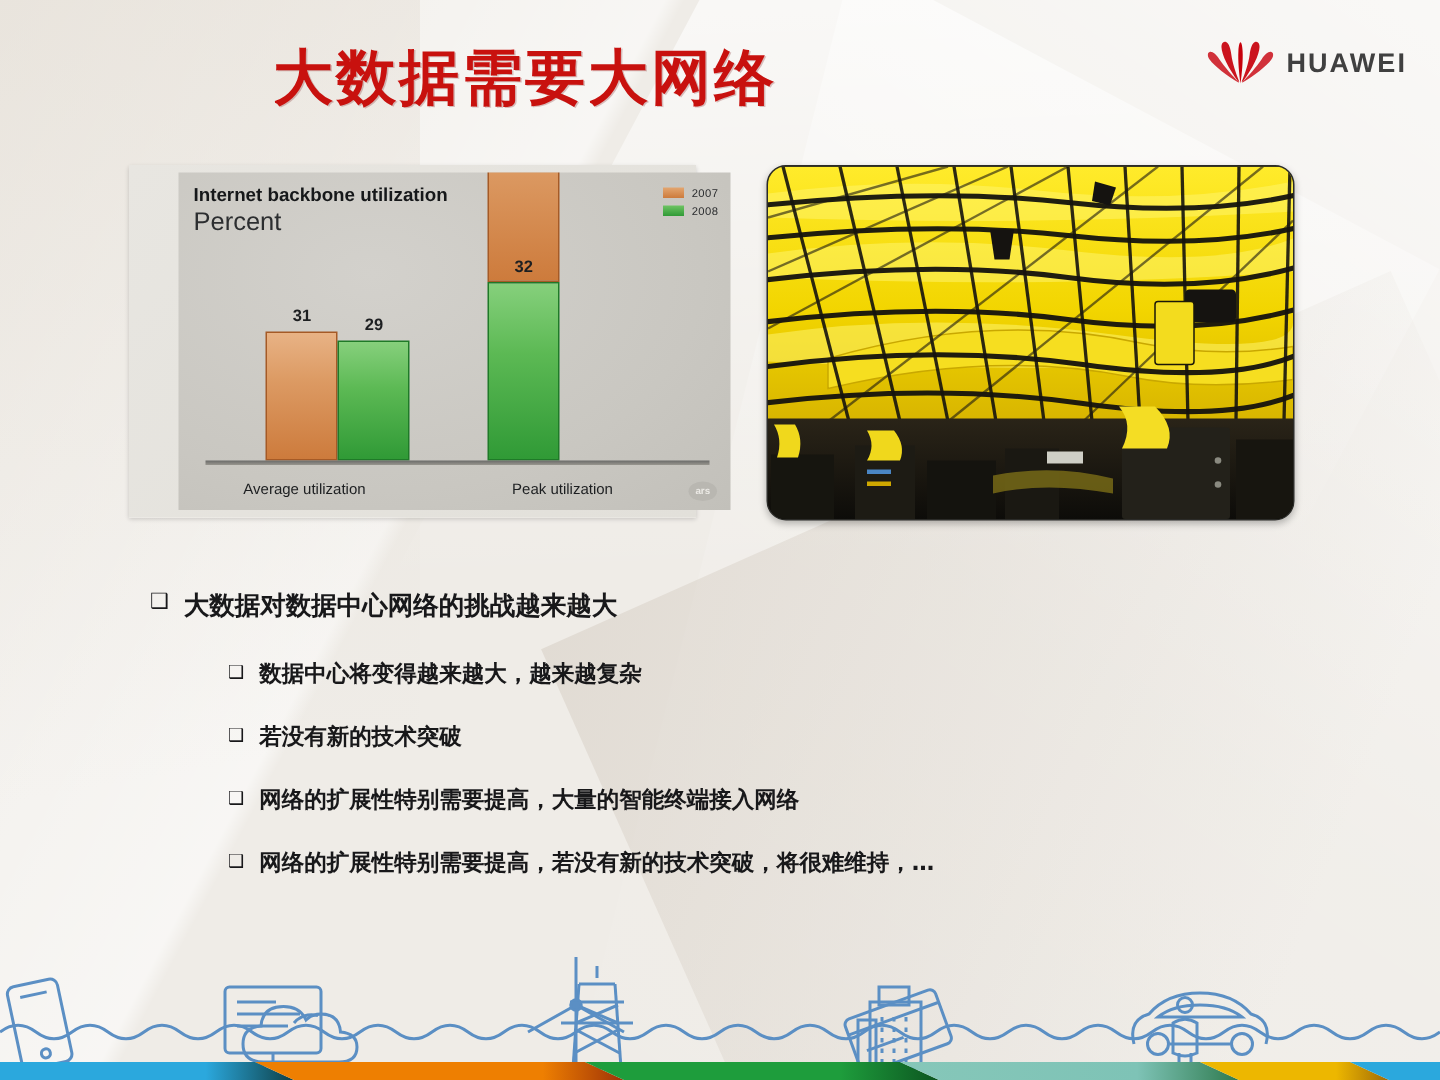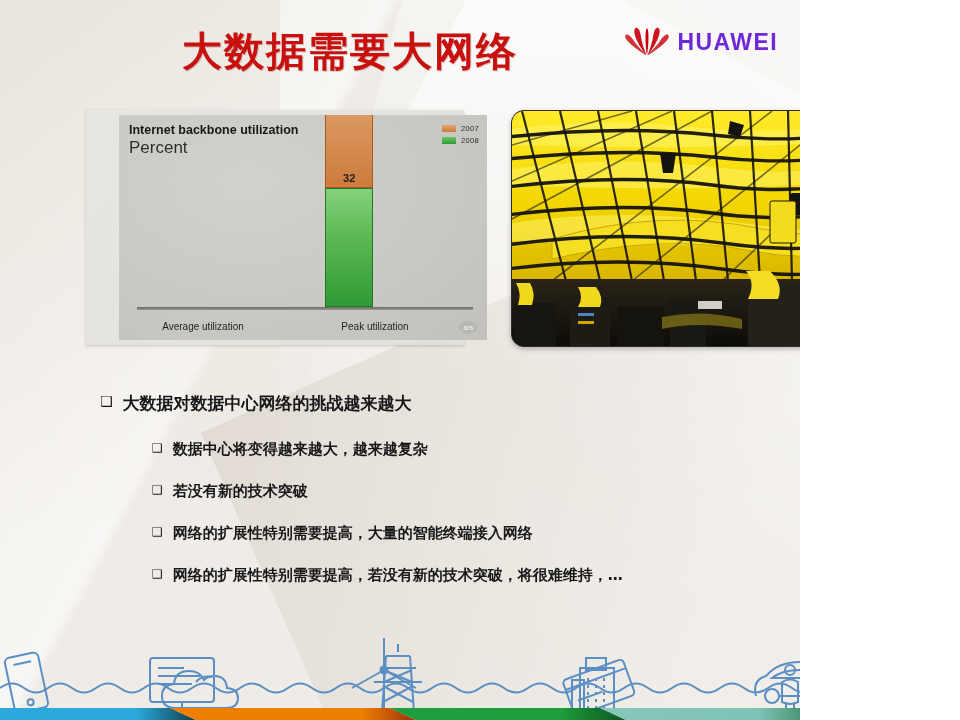--- a/index.html
+++ b/index.html
@@ -4,24 +4,23 @@
 <style>
   html, body {
     margin: 0; padding: 0;
     width: 960px; height: 720px;
     overflow: hidden;
     font-family: "Liberation Sans", "DejaVu Sans", sans-serif;
   }
 
   #slide {
     position: relative;
-    width: 772px; height: 720px;
+    width: 960px; height: 720px;
     background: #efece7;
     overflow: hidden;
-    padding-left: 28px;
   }
 
   
   .bg-facet { position: absolute; pointer-events: none; }
   .facet-a {
     top: 0; left: 0; width: 100%; height: 100%;
     background:
       linear-gradient(118deg, rgba(255,255,255,0.0) 0%, rgba(255,255,255,0.55) 33%, rgba(255,255,255,0.0) 34%, rgba(255,255,255,0.0) 100%);
   }
   .facet-b {
@@ -57,22 +56,22 @@
     font-family: "DejaVu Sans", "Liberation Sans", sans-serif;
   }
 
   
   #huawei-logo {
     position: absolute;
     right: 22px; top: 27px;
     display: flex; align-items: center; gap: 9px;
   }
   #huawei-logo .wordmark {
-    font-size: 23px; font-weight: bold; letter-spacing: 1.4px;
-    color: #6d28d9;
+    font-size: 18px; font-weight: bold; letter-spacing: 1.4px;
+    color: #404040;
     font-family: "Liberation Sans", sans-serif;
     text-align: right;
   }
 
   
   #chart-panel {
     position: absolute;
     left: 86px; top: 110px;
     width: 378px; height: 235px;
     background: linear-gradient(135deg,#e8e6e1 0%, #e2e0da 100%);
@@ -232,20 +231,30 @@
           <span class="legend-label">2007</span>
         </div>
         <div class="legend-row">
           <span class="legend-swatch" style="background:linear-gradient(180deg,#6ec463,#309a36)"></span>
           <span class="legend-label">2008</span>
         </div>
       </div>
 
       <div id="plot">
 
+        <div class="group" id="group-0">
+          <div class="bar-wrap">
+            <span class="bar-value">31</span>
+            <div class="bar s2007" style="height:86px"></div>
+          </div>
+          <div class="bar-wrap">
+            <span class="bar-value">29</span>
+            <div class="bar s2008" style="height:80px"></div>
+          </div>
+        </div>
 
         <div class="group" id="group-1">
           <div class="bar-wrap">
             <span class="bar-value">44</span>
             <div class="bar s2007" style="height:123px"></div>
           </div>
           <div class="bar-wrap">
             <span class="bar-value">32</span>
             <div class="bar s2008" style="height:119px"></div>
           </div>

